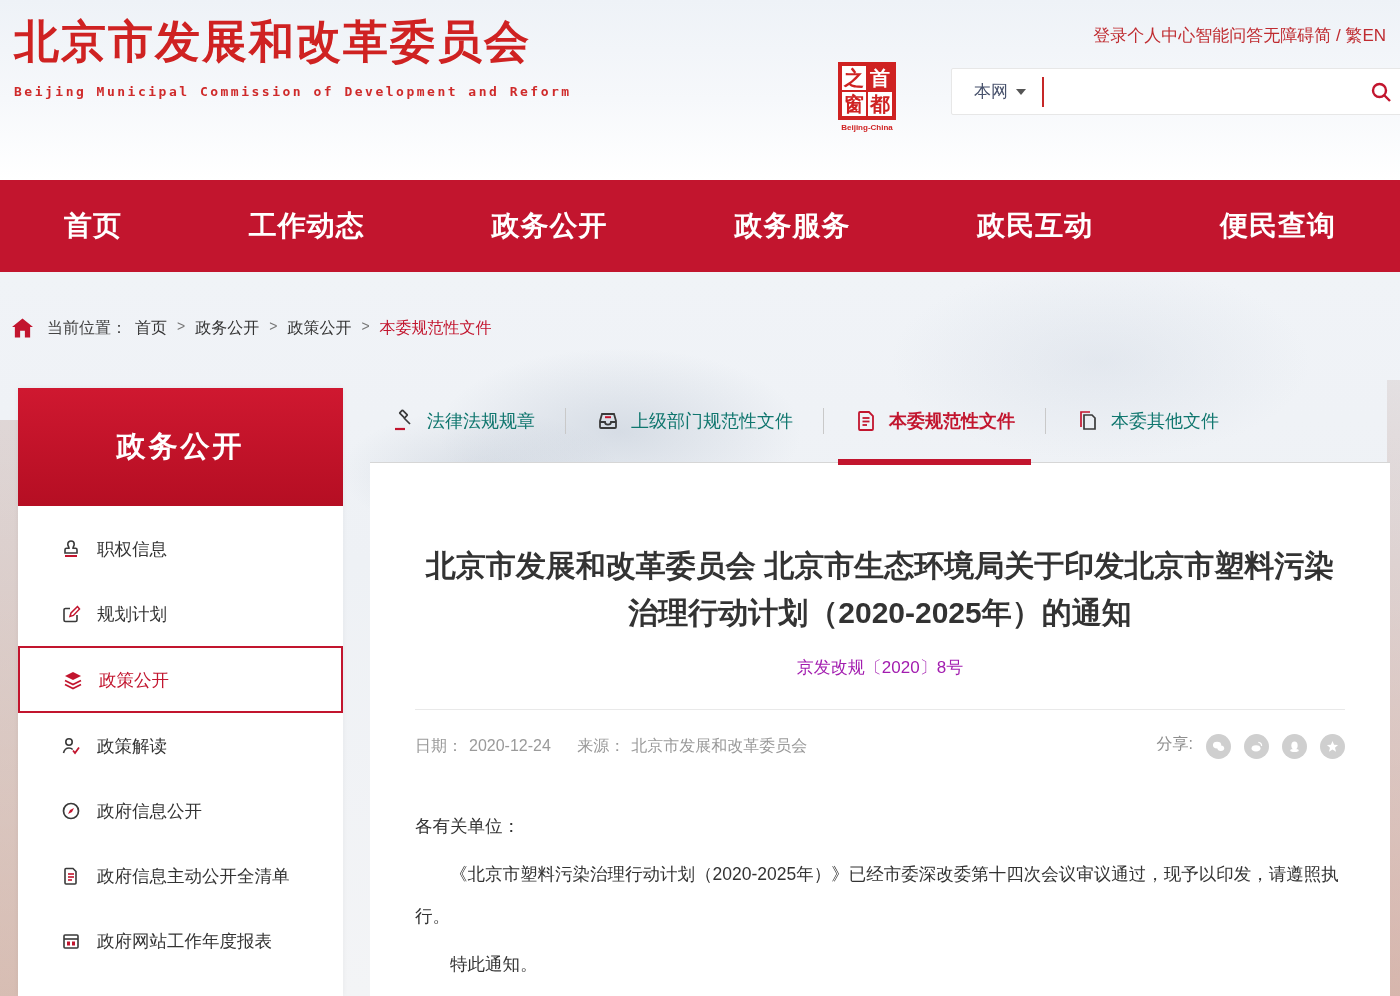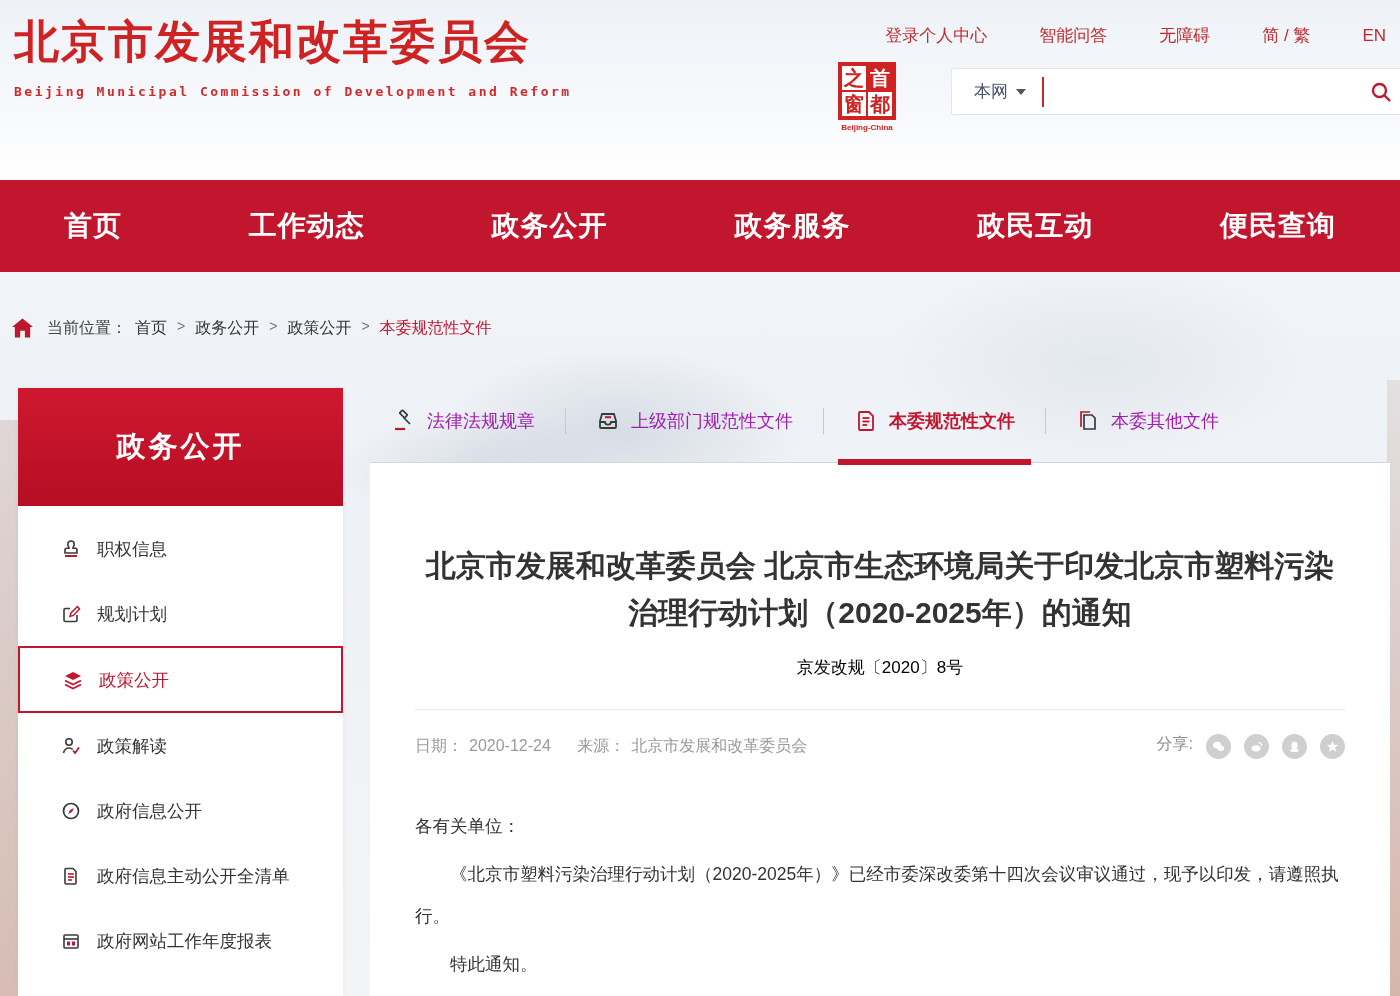--- a/index.html
+++ b/index.html
@@ -6,21 +6,21 @@
   html,body { width:1400px; height:996px; overflow:hidden; }
   body { font-family:"Liberation Sans","DejaVu Sans",sans-serif; background:#fff; position:relative; color:#333; }
   a { text-decoration:none; color:inherit; cursor:pointer; }
 
   
   .header { position:relative; height:180px; background:linear-gradient(180deg,#eef2f7 0%,#f6f8fb 55%,#ffffff 100%); }
   .logo-block { position:absolute; left:14px; top:12px; }
   .logo-title { font-size:45px; font-weight:bold; color:#cf2222; letter-spacing:2px; line-height:60px; }
   .logo-sub { margin-top:12px; font-size:13px; color:#cf2a2a; font-family:"DejaVu Sans Mono",monospace; letter-spacing:2.5px; font-weight:bold; }
   .top-links { position:absolute; right:14px; top:24px; display:flex; align-items:center; gap:0; }
-  .top-links a { color:#bf2b30; font-size:17px; margin-left:52px; }
+  .top-links a { color:#bf2b30; font-size:17px; }
   .seal { position:absolute; left:836px; top:62px; width:62px; text-align:center; }
   .seal-grid { width:58px; height:58px; margin:0 auto; border:3px solid #cf2222; display:grid; grid-template-columns:1fr 1fr; grid-template-rows:1fr 1fr; background:#fff; }
   .seal-cell { display:flex; align-items:center; justify-content:center; font-size:20px; font-weight:bold; color:#cf2222; border:0.5px solid #cf2222; line-height:1; }
   .seal-cell.inv { background:#cf2222; color:#fff; }
   .seal-cap { font-size:8px; color:#cf2222; font-weight:bold; margin-top:3px; letter-spacing:0; }
   .search-box { position:absolute; left:951px; top:68px; width:456px; height:47px; background:#fff; border:1px solid #e7e7e7; border-radius:2px; display:flex; align-items:center; }
   .search-scope { display:flex; align-items:center; gap:8px; padding:0 16px 0 22px; font-size:17px; color:#47516b; cursor:pointer; }
   .caret-down { width:0; height:0; border-left:5px solid transparent; border-right:5px solid transparent; border-top:6px solid #555; }
   .search-cursor { width:2px; height:30px; background:#c62828; }
   .search-input { flex:1; border:none; outline:none; height:100%; font-size:16px; background:transparent; padding:0 10px; }
@@ -50,29 +50,29 @@
   .sidebar { position:absolute; left:18px; top:388px; width:325px; height:608px; background:#fff; overflow:hidden; box-shadow:0 0 6px rgba(0,0,0,0.05); }
   .sidebar-head { height:118px; background:linear-gradient(180deg,#cf1830,#b50e23); color:#fff; font-size:29px; font-weight:600; letter-spacing:3px; display:flex; align-items:center; justify-content:center; }
   .side-list { padding-top:10px; }
   .side-item { height:65px; display:flex; align-items:center; padding-left:42px; gap:15px; font-size:17.5px; color:#333; cursor:pointer; }
   .side-item .ic { width:22px; height:22px; flex:0 0 22px; display:flex; align-items:center; justify-content:center; }
   .side-item.active { border:2px solid #c2152e; color:#c2152e; height:67px; }
 
   
   .main { position:absolute; left:370px; top:380px; width:1020px; height:616px; }
   .tabs { position:relative; height:83px; display:flex; align-items:center; padding-left:18px; border-bottom:1px solid #d6d6d6; }
-  .tab { position:relative; display:flex; align-items:center; gap:11px; font-size:18px; color:#a21caf; padding:0 30px; height:48px; cursor:pointer; }
+  .tab { position:relative; display:flex; align-items:center; gap:11px; font-size:18px; color:#0f766e; padding:0 30px; height:48px; cursor:pointer; }
   .tab:first-child { padding-left:4px; }
   .tab-divider { width:1px; height:26px; background:#c9c9c9; }
   .tab.active { color:#c2152e; font-weight:600; }
   .tab.active::after { content:""; position:absolute; left:14px; right:14px; bottom:-20px; height:6px; background:#c2152e; }
 
   .card { background:#fff; height:533px; padding:66px 45px 0 45px; }
   .art-title { max-width:965px; margin:13px auto; text-align:center; font-size:30px; font-weight:bold; color:#333; line-height:47px; }
-  .doc-num { text-align:center; margin-top:20px; font-size:17px; color:#000000; }
+  .doc-num { text-align:center; margin-top:20px; font-size:17px; color:#a21caf; }
   .meta-divider { border-top:1px solid #e9e9e9; margin-top:30px; }
   .meta-row { display:flex; justify-content:space-between; align-items:center; margin-top:24px; font-size:16px; color:#9a9a9a; }
   .meta-left span { margin-right:6px; }
   .meta-left .v { margin-right:22px; color:#9a9a9a; }
   .share { display:flex; gap:13px; color:#8f8f8f; }
   .share-circle { width:25px; height:25px; border-radius:50%; background:#cfcfcf; display:flex; align-items:center; justify-content:center; cursor:pointer; }
   .art-body { margin-top:46px; font-size:17.5px; line-height:42px; color:#333; }
   .art-body p.indent { text-indent:2em; }
   .art-body p + p { margin-top:6px; }
   .signature { text-align:right; margin-top:8px; padding-right:14px; }

